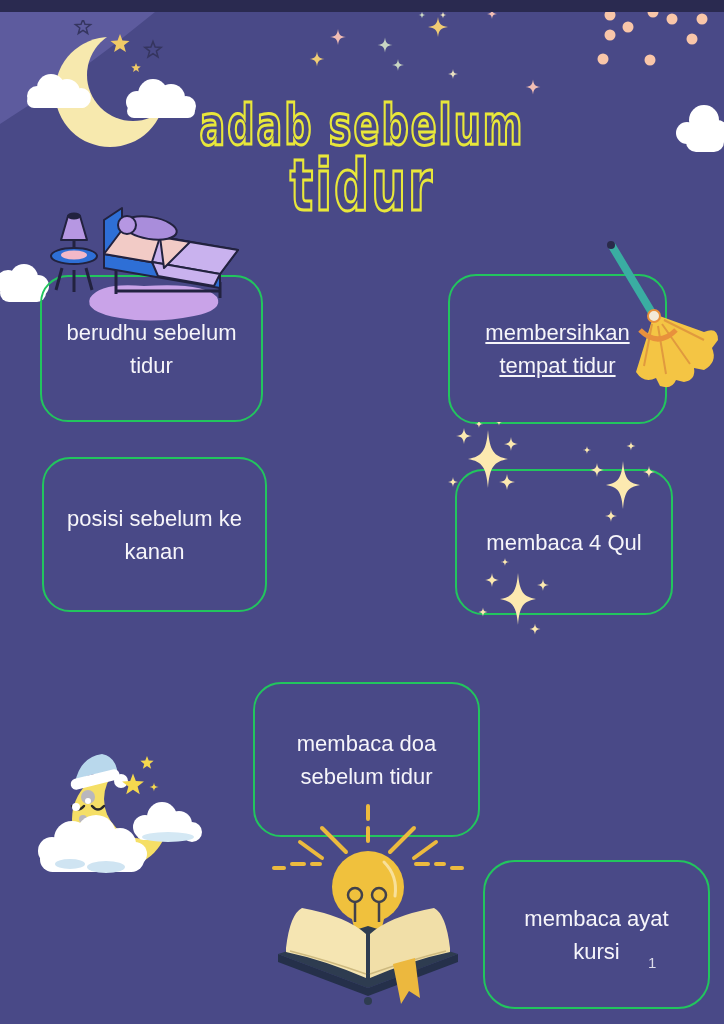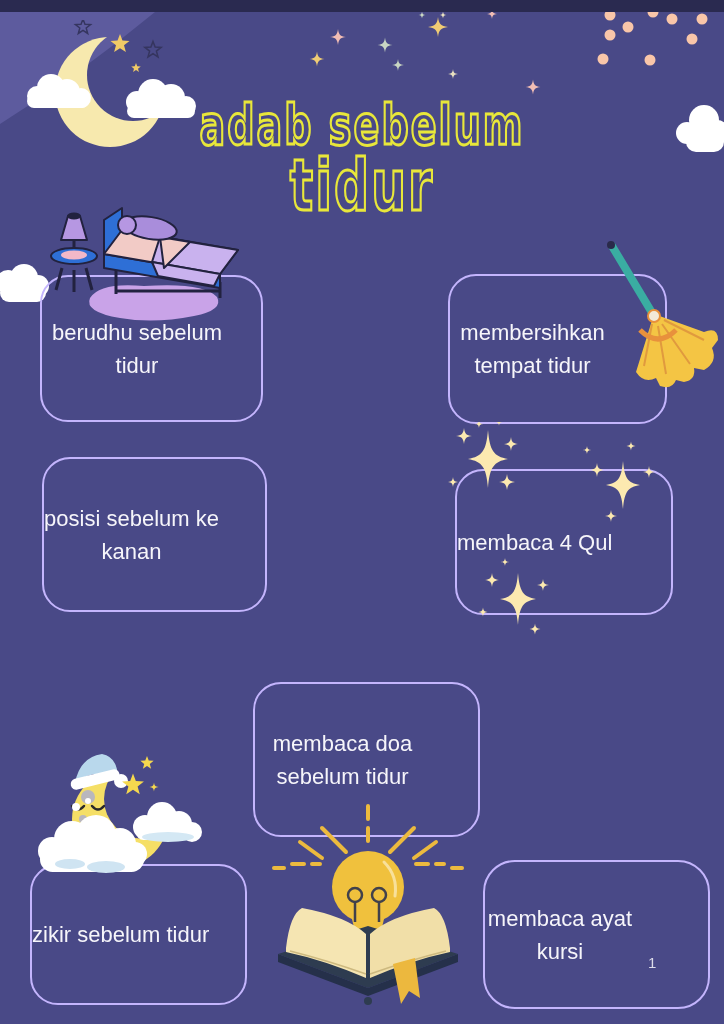--- a/index.html
+++ b/index.html
@@ -18,37 +18,37 @@
     transform:scaleX(0.68);transform-origin:50% 50%;
     white-space:nowrap;
   }
   .title-line1{font-size:56px;}
   .title-line2{font-size:72px;margin-top:-6px;}
   @supports not (-webkit-text-stroke:2px #000){
     .title-line{color:#e8e73a;}
   }
   
   .card{
-    position:absolute;border:2px solid #c4b5fd;border-radius:28px;
-    display:flex;align-items:center;
+    position:absolute;border:2px solid #22c55e;border-radius:28px;
+    display:flex;align-items:center;justify-content:center;
     z-index:3;box-sizing:border-box;background:transparent;
   }
   .card-label{
     color:#f6f5fa;font-size:22px;line-height:1.5;text-align:center;
     font-family:"Liberation Sans",sans-serif;
   }
   .card1{left:40px;top:263px;width:223px;height:147px;}
   .card2{left:448px;top:262px;width:219px;height:150px;}
   .card3{left:42px;top:445px;width:225px;height:155px;}
   .card4{left:455px;top:457px;width:218px;height:146px;}
   .card5{left:253px;top:670px;width:227px;height:155px;}
   .card6{left:30px;top:852px;width:217px;height:141px;}
   .card7{left:483px;top:848px;width:227px;height:149px;border-radius:32px;}
   .w190{max-width:190px;}
-  .w165{max-width:165px;}
+  .w165{max-width:165px;text-decoration:underline;}
   .w175{max-width:175px;}
   .w150{max-width:150px;}
   .nowrap{white-space:nowrap;}
   
   .corner-glow{left:0;top:0;z-index:1;}
   .moon-group{left:25px;top:8px;z-index:2;}
   .top-sparkles{left:295px;top:0;z-index:2;}
   .peach-dots{left:590px;top:0;z-index:2;}
   .cloud-right{left:672px;top:88px;z-index:2;}
   .cloud-left{left:0;top:250px;z-index:2;}
@@ -198,23 +198,20 @@
   </div>
   <div class="card card3">
     <span class="card-label w175">posisi sebelum ke kanan</span>
   </div>
   <div class="card card4">
     <span class="card-label nowrap">membaca 4 Qul</span>
   </div>
   <div class="card card5">
     <span class="card-label w175">membaca doa sebelum tidur</span>
   </div>
-  <div class="card card6">
-    <span class="card-label nowrap">zikir sebelum tidur</span>
-  </div>
   <div class="card card7">
     <span class="card-label w150">membaca ayat kursi</span>
   </div>
 
   <svg class="abs gold-sparkles" width="255" height="225" viewBox="0 0 255 225">
     <g fill="#fce9b0">
       <use href="#sp4" transform="translate(53,37) scale(2.0,2.9)"></use>
       <use href="#sp4" transform="translate(29,14) scale(0.8)"></use>
       <use href="#sp4" transform="translate(76,22) scale(0.7)"></use>
       <use href="#sp4" transform="translate(72,60) scale(0.8)"></use>

